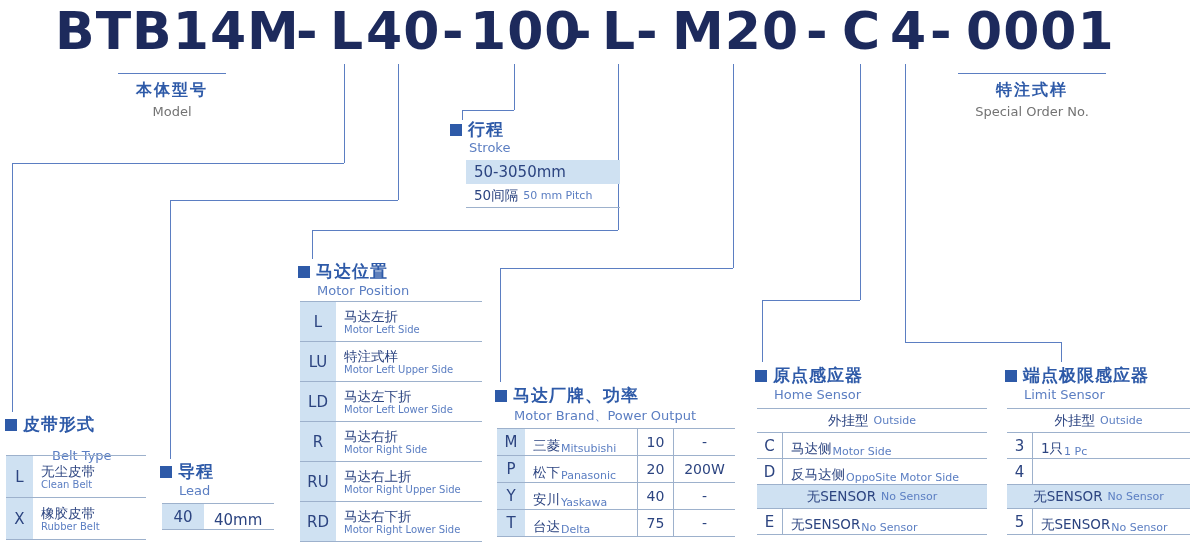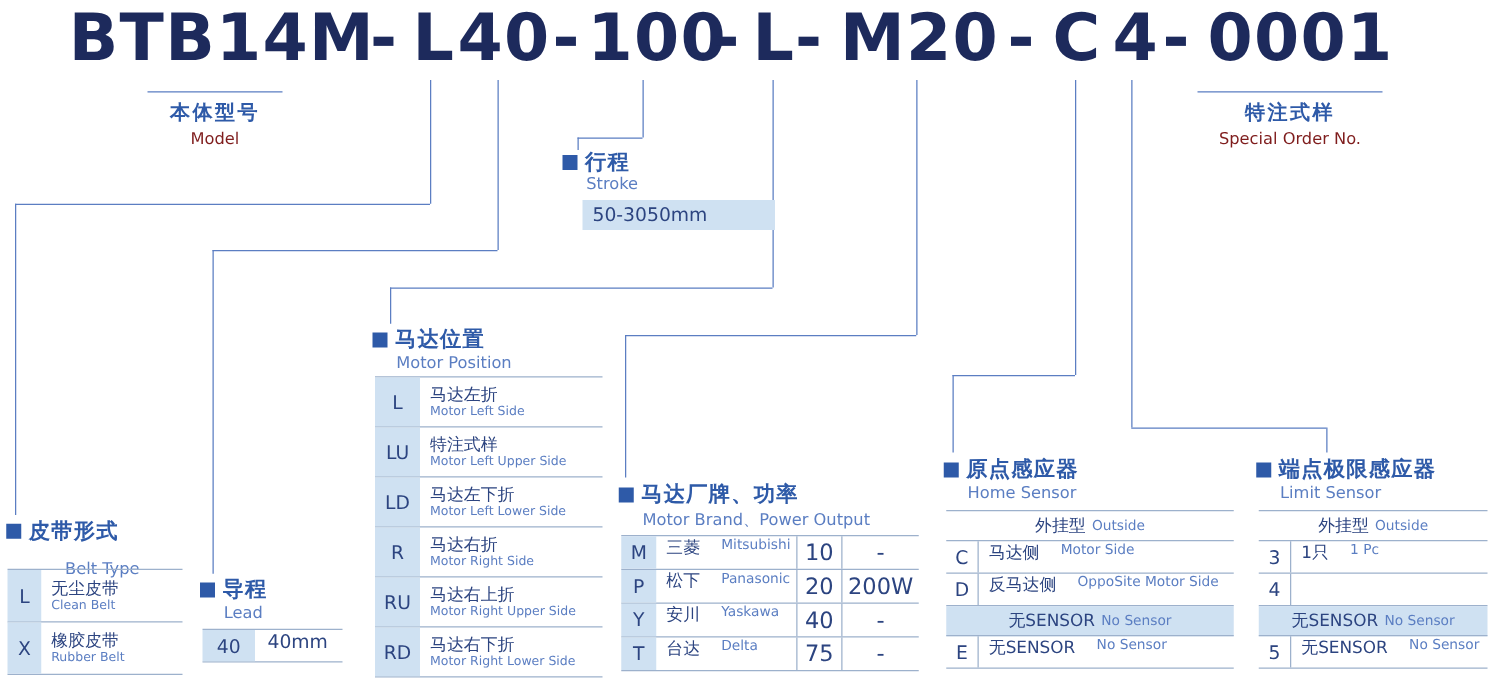--- a/index.html
+++ b/index.html
@@ -12,47 +12,47 @@
          color:#1d2a5c; letter-spacing:1px; white-space:nowrap; }
 
   
   .hline,.vline { position:absolute; background:#5b7ec2; }
   .hline { height:1px; }
   .vline { width:1px; }
 
   
   .lbl { position:absolute; text-align:center; }
   .lbl .zh { font-size:16px; font-weight:700; color:#2e5aa8; letter-spacing:2px; }
-  .lbl .en { font-size:13px; color:#7f1d1d; margin-top:3px; }
+  .lbl .en { font-size:13px; color:#737373; margin-top:3px; }
 
   
   .sec-title { position:absolute; display:flex; align-items:center; gap:6px; white-space:nowrap; }
   .bullet { width:12px; height:12px; background:#2e5aa8; flex:0 0 auto; }
   .sec-title .t { font-size:17px; font-weight:700; color:#2e5aa8; letter-spacing:1px; }
   .sec-en { position:absolute; font-size:13px; color:#5b7ec2; white-space:nowrap; }
 
   
   .tbl { position:absolute; color:#2c4480; }
   .btop { border-top:1px solid #9db1cc; }
   .trow { display:flex; align-items:stretch; border-bottom:1px solid #9db1cc; }
   .ccell { background:#cfe1f2; display:flex; align-items:center; justify-content:center;
            font-size:15px; flex:0 0 auto; }
   .dcell { flex:1 1 auto; display:flex; flex-direction:column; justify-content:center; padding-left:8px; }
   .dcell .zh { font-size:13.5px; line-height:16px; }
   .dcell .en { font-size:10px; line-height:12px; color:#5b7ec2; }
   .zh14 { font-size:13.5px; }
   .en-s { font-size:11px; color:#5b7ec2; }
-  .sdesc { flex:1 1 auto; display:flex; align-items:flex-start; gap:17px; padding-left:8px; white-space:nowrap; }
+  .sdesc { flex:1 1 auto; display:flex; align-items:flex-end; gap:1px; padding-left:8px; white-space:nowrap; }
   .scode { width:26px; flex:0 0 auto; border-right:1px solid #9db1cc; display:flex;
            align-items:center; justify-content:center; font-size:15px; }
   .hrow { height:24px; display:flex; align-items:center; justify-content:center; gap:5px;
           border-bottom:1px solid #9db1cc; }
   .hrow.hl { background:#cfe1f2; }
   .ncell,.pcell { flex:0 0 auto; border-left:1px solid #9db1cc; display:flex;
-                  align-items:center; justify-content:center; font-size:18px; }
+                  align-items:center; justify-content:center; font-size:14px; }
   
   .srow { height:24px; display:flex; align-items:center; gap:5px; padding-left:8px; font-size:15px; }
   .srow.hl { background:#cfe1f2; }
   .srow.b { border-bottom:1px solid #9db1cc; font-size:13.5px; }
 </style>
 </head>
 <body>
 
 <div class="canvas">
 
@@ -114,20 +114,24 @@
 
   <div class="sec-title" style="left:450px; top:118px;">
     <span class="bullet"></span>
     <span class="t">行程</span>
   </div>
   <div class="sec-en" style="left:469px; top:140px;">Stroke</div>
   <div class="tbl" style="left:466px; top:160px; width:154px;">
     <div class="srow hl">
       <span>50-3050mm</span>
     </div>
+    <div class="srow b">
+      <span class="zh14">50间隔</span>
+      <span class="en-s">50 mm Pitch</span>
+    </div>
   </div>
 
   <div class="sec-title" style="left:298px; top:260px;">
     <span class="bullet"></span>
     <span class="t">马达位置</span>
   </div>
   <div class="sec-en" style="left:317px; top:283px;">Motor Position</div>
   <div class="tbl btop" style="left:300px; top:301px; width:182px;">
     <div class="trow" style="height:40px;">
       <div class="ccell" style="width:36px;">L</div>

